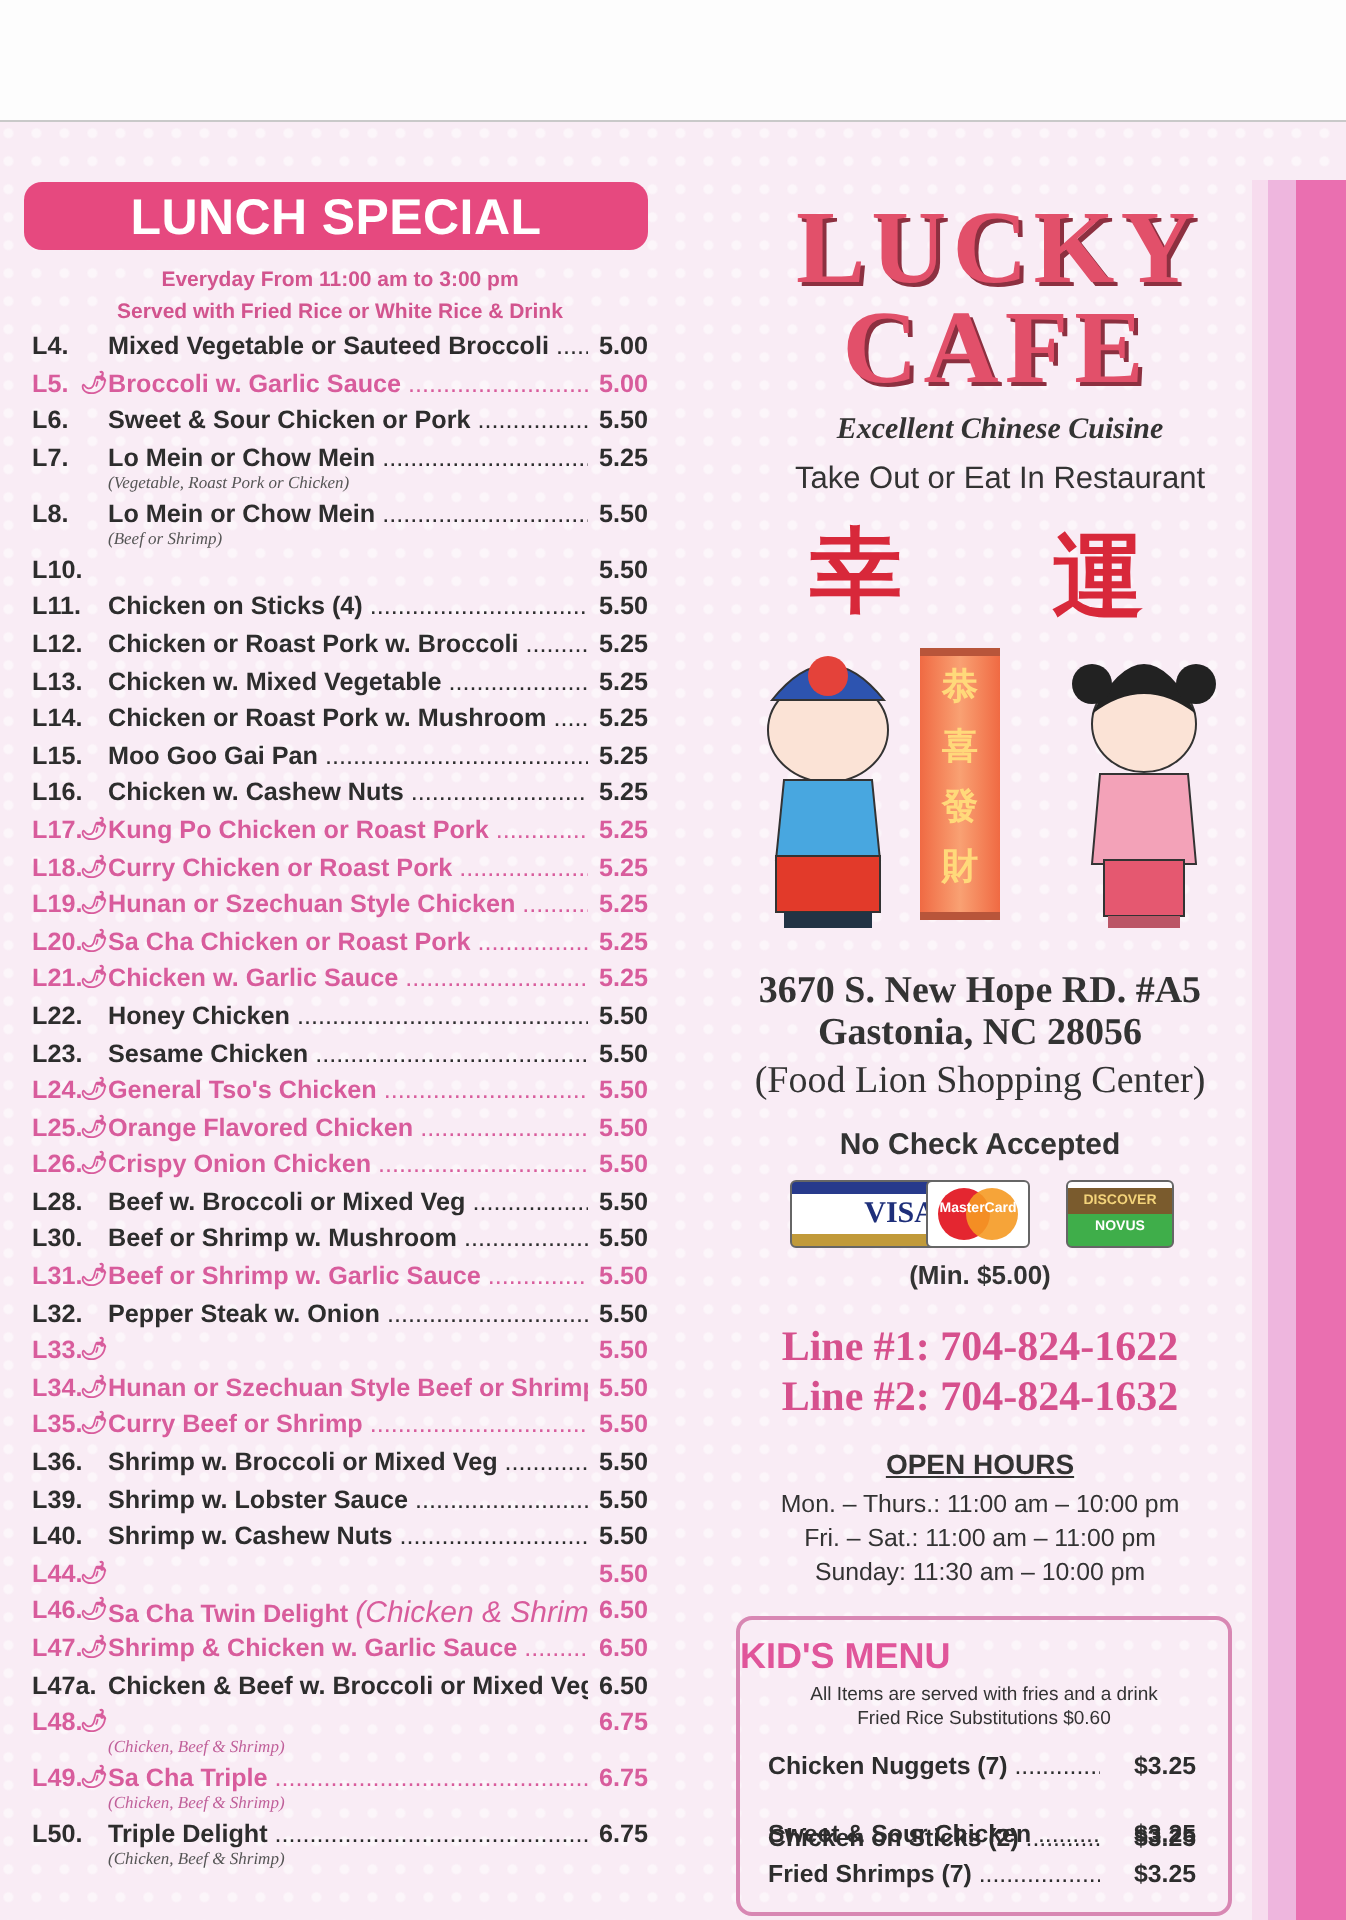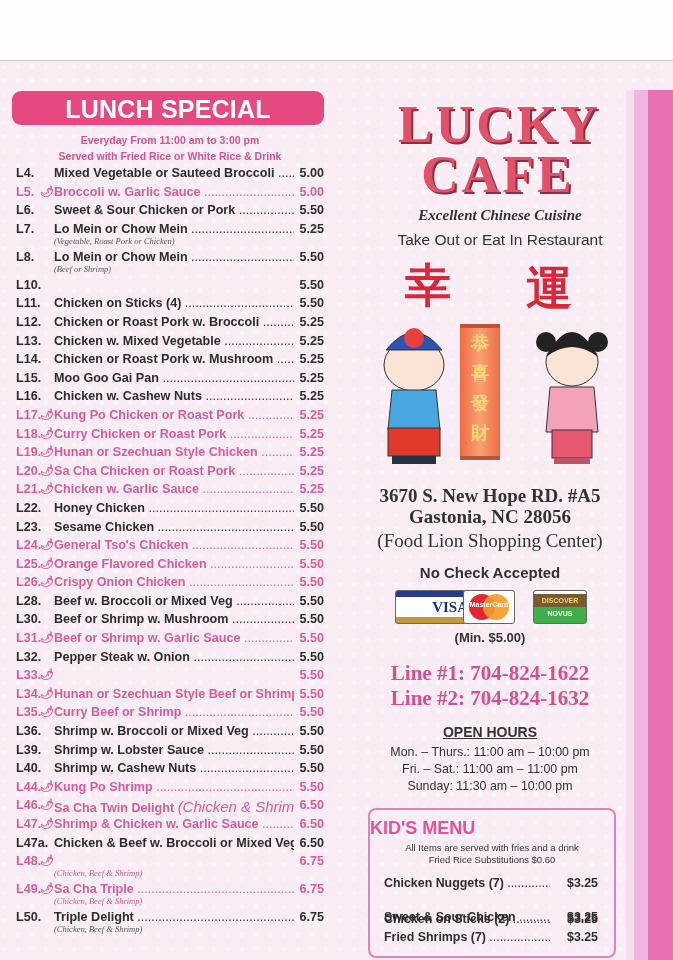--- a/index.html
+++ b/index.html
@@ -244,21 +244,20 @@
       <span class="price">5.50</span>
     </div>
     <div class="row">
       <span class="code">L40.</span>
       <span class="name"><span>Shrimp w. Cashew Nuts</span></span>
       <span class="price">5.50</span>
     </div>
     <div class="row spicy">
       <span class="code">L44.</span>
       <span class="pep">🌶︎</span>
-      <span class="name"><span>Kung Po Shrimp</span></span>
       <span class="price">5.50</span>
     </div>
     <div class="row spicy">
       <span class="code">L46.</span>
       <span class="pep">🌶︎</span>
       <span class="name"><span>Sa Cha Twin Delight</span> <span class="inline-note">(Chicken &amp; Shrimp)</span></span>
       <span class="price">6.50</span>
     </div>
     <div class="row spicy">
       <span class="code">L47.</span>

